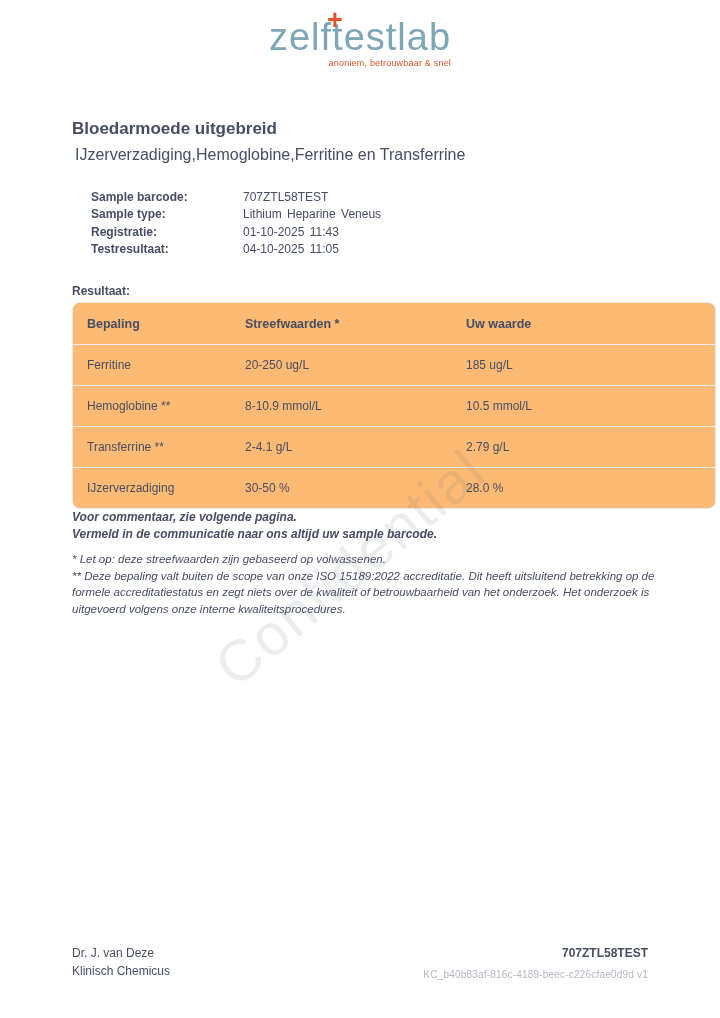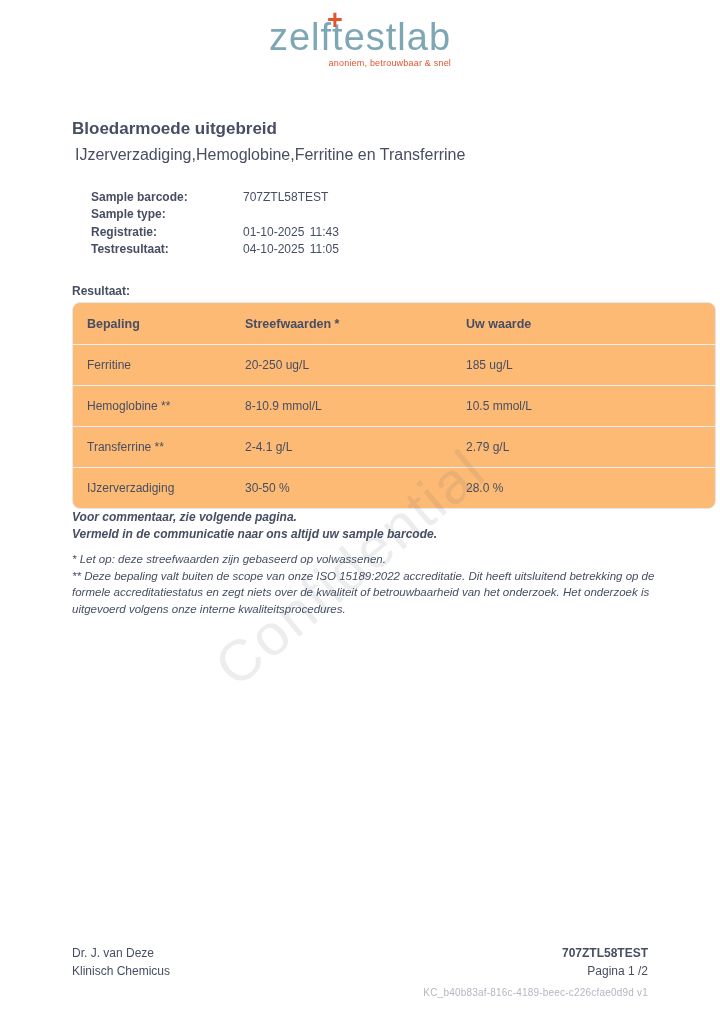--- a/index.html
+++ b/index.html
@@ -86,20 +86,21 @@
   <div class="title">Bloedarmoede uitgebreid</div>
   <div class="subtitle">IJzerverzadiging,Hemoglobine,Ferritine en Transferrine</div>
 
   <div class="sample-info">
     <div class="info-row">
       <span class="info-label">Sample barcode:</span>
       <span class="info-value">707ZTL58TEST</span>
     </div>
     <div class="info-row">
       <span class="info-label">Sample type:</span>
+      <span class="info-value">Lithium Heparine Veneus</span>
     </div>
     <div class="info-row">
       <span class="info-label">Registratie:</span>
       <span class="info-value">01-10-2025 11:43</span>
     </div>
     <div class="info-row">
       <span class="info-label">Testresultaat:</span>
       <span class="info-value">04-10-2025 11:05</span>
     </div>
   </div>
@@ -146,17 +147,16 @@
 
   <div class="watermark">Confidential</div>
 
   <div class="footer-left">
     <div>Dr. J. van Deze</div>
     <div>Klinisch Chemicus</div>
   </div>
 
   <div class="footer-right">
     <div class="footer-barcode">707ZTL58TEST</div>
-    <div>Pagina 1 /2</div>
     <div class="footer-code">KC_b40b83af-816c-4189-beec-c226cfae0d9d v1</div>
   </div>
 
 </div>
 
 </body></html>

